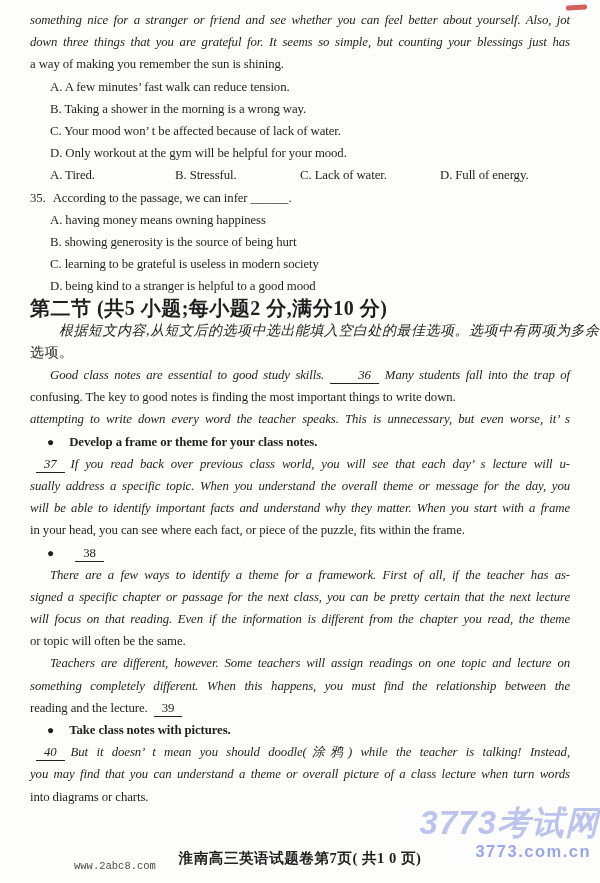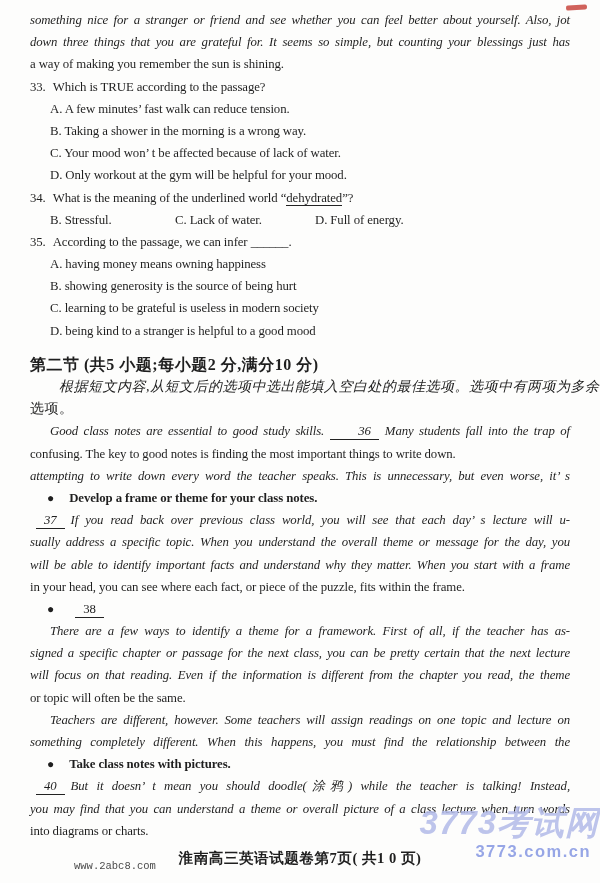--- a/index.html
+++ b/index.html
@@ -19,21 +19,21 @@
   .ind  { text-indent: 20px; }          
   .opt  { padding-left: 20px; }         
   .qnum { margin-right: 7px; }
 
   .optrow { display: flex; padding-left: 20px; }
   .optrow .oc0 { width: 125px; }
   .optrow .oc1 { width: 125px; }
   .optrow .oc2 { width: 140px; }
 
   .cn      { font-size: 14px; letter-spacing: 0.5px; }
-  .cn-head { font-weight: bold; font-size: 16px; letter-spacing: 0.5px; margin-top: 12px; }
+  .cn-head { font-weight: bold; font-size: 20px; letter-spacing: 0.5px; }
   .cn-ind  { text-indent: 29px; }
 
   .blank {
     display: inline-block; border-bottom: 1.4px solid #222;
     padding: 0 8px; margin: 0 6px; line-height: 16px;
     min-width: 18px; text-align: left;
   }
   .uword { border-bottom: 1.2px solid #222; }
 
   .bullet { padding-left: 17px; font-weight: bold; }
@@ -73,32 +73,27 @@
 
 <div class="sheet">
   <div class="corner-mark" style="background: rgb(200, 71, 62);"></div>
 
   <div class="content">
 
     <div class="line jst">something nice for a stranger or friend and see whether you can feel better about yourself. Also, jot</div>
     <div class="line jst">down three things that you are grateful for. It seems so simple, but counting your blessings just has</div>
     <div class="line">a way of making you remember the sun is shining.</div>
 
-    <div class="line">
-      <span class="qnum">33.</span><span>Which is TRUE according to the passage?</span>
-    </div>
     <div class="line opt">A. A few minutes’ fast walk can reduce tension.</div>
     <div class="line opt">B. Taking a shower in the morning is a wrong way.</div>
     <div class="line opt">C. Your mood won’ t be affected because of lack of water.</div>
     <div class="line opt">D. Only workout at the gym will be helpful for your mood.</div>
 
-    <div class="line">
-      <span class="qnum">34.</span><span>What is the meaning of the underlined world “</span><span class="uword">dehydrated</span><span>”?</span>
-    </div>
     <div class="line optrow">
+      <span class="oc0">A. Tired.</span>
       <span class="oc1">B. Stressful.</span>
       <span class="oc2">C. Lack of water.</span>
       <span>D. Full of energy.</span>
     </div>
 
     <div class="line">
       <span class="qnum">35.</span><span>According to the passage, we can infer ______.</span>
     </div>
     <div class="line opt">A. having money means owning happiness</div>
     <div class="line opt">B. showing generosity is the source of being hurt</div>
@@ -130,20 +125,23 @@
       <span class="dot">●</span><span class="blank">38</span>
     </div>
 
     <div class="line ind jst">There are a few ways to identify a theme for a framework. First of all, if the teacher has as-</div>
     <div class="line jst">signed a specific chapter or passage for the next class, you can be pretty certain that the next lecture</div>
     <div class="line jst">will focus on that reading. Even if the information is different from the chapter you read, the theme</div>
     <div class="line">or topic will often be the same.</div>
 
     <div class="line ind jst">Teachers are different, however. Some teachers will assign readings on one topic and lecture on</div>
     <div class="line jst">something completely different. When this happens, you must find the relationship between the</div>
+    <div class="line">
+      <span>reading and the lecture.</span><span class="blank">39</span>
+    </div>
 
     <div class="line bullet">
       <span class="dot">●</span><span>Take class notes with pictures.</span>
     </div>
 
     <div class="line jst">
       <span class="blank">40</span><span>But it doesn’ t mean you should doodle(涂鸦) while the teacher is talking! Instead,</span>
     </div>
     <div class="line jst">you may find that you can understand a theme or overall picture of a class lecture when turn words</div>
     <div class="line">into diagrams or charts.</div>

